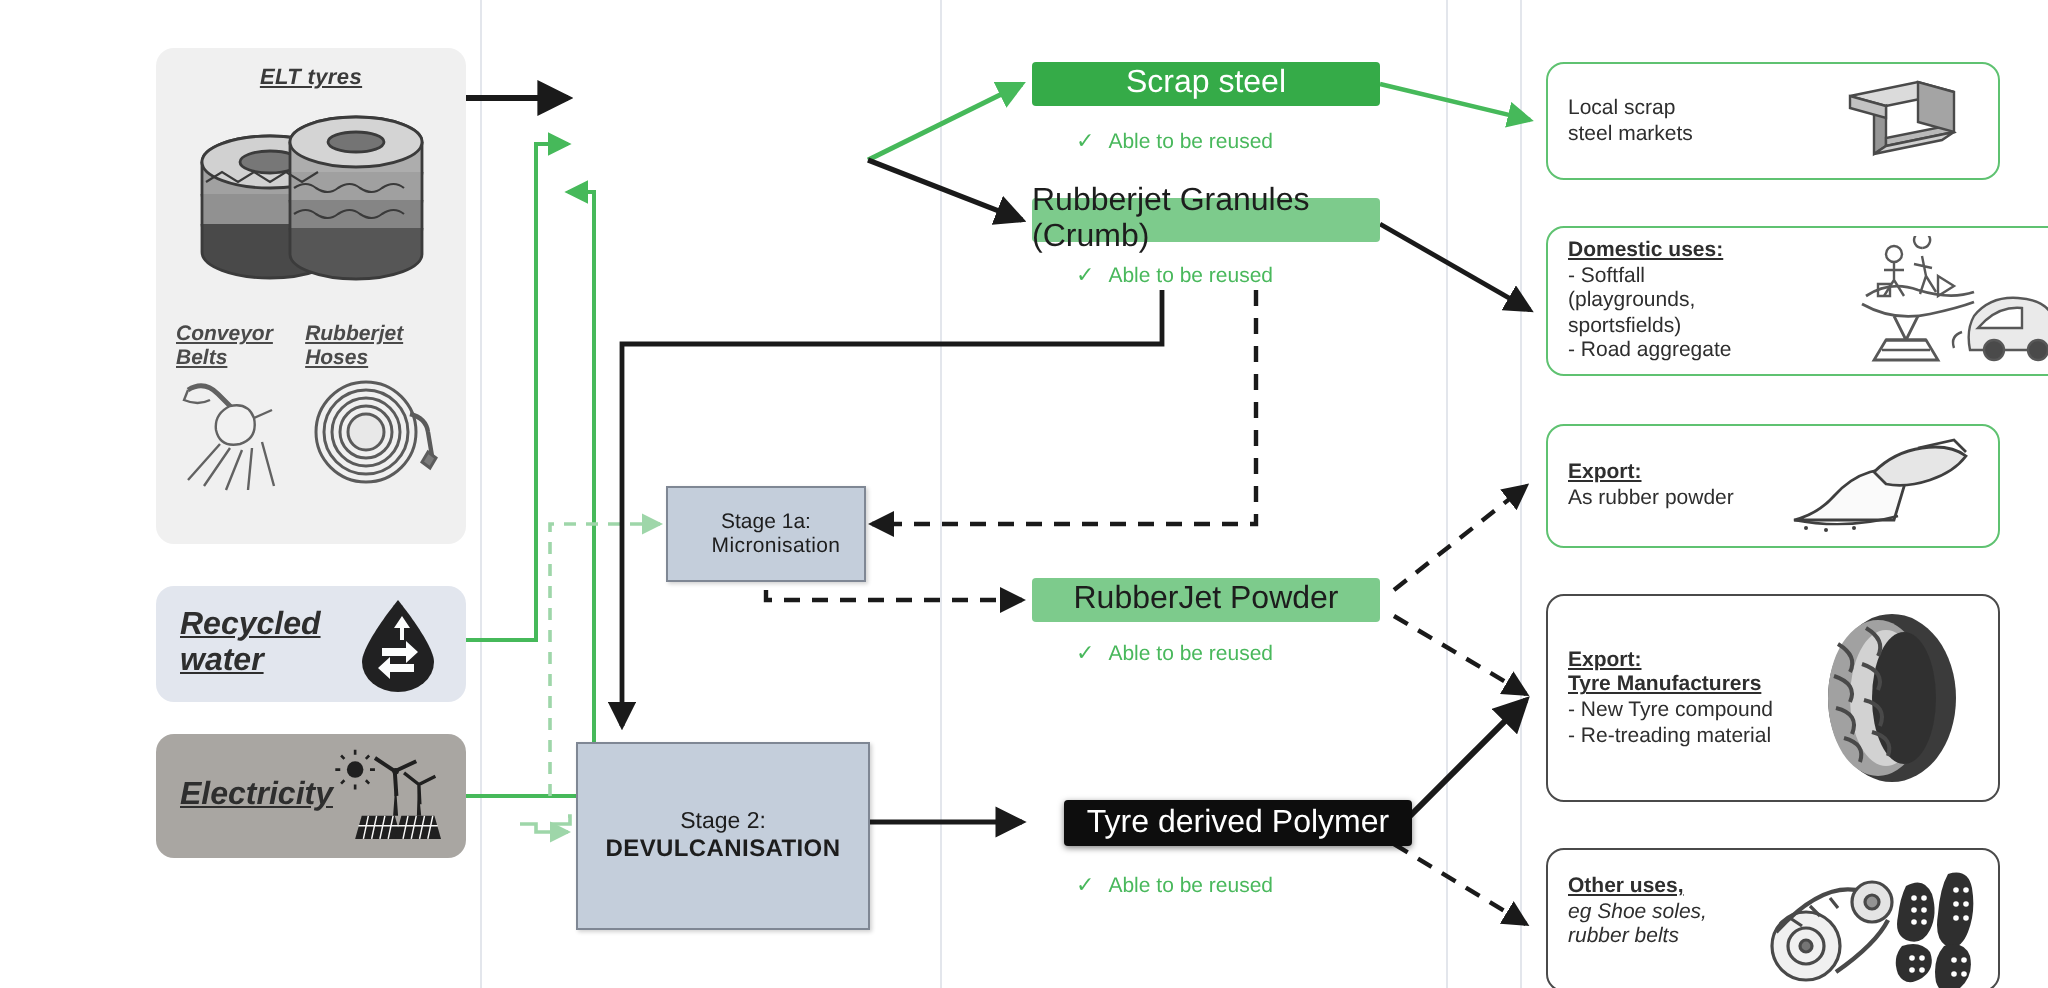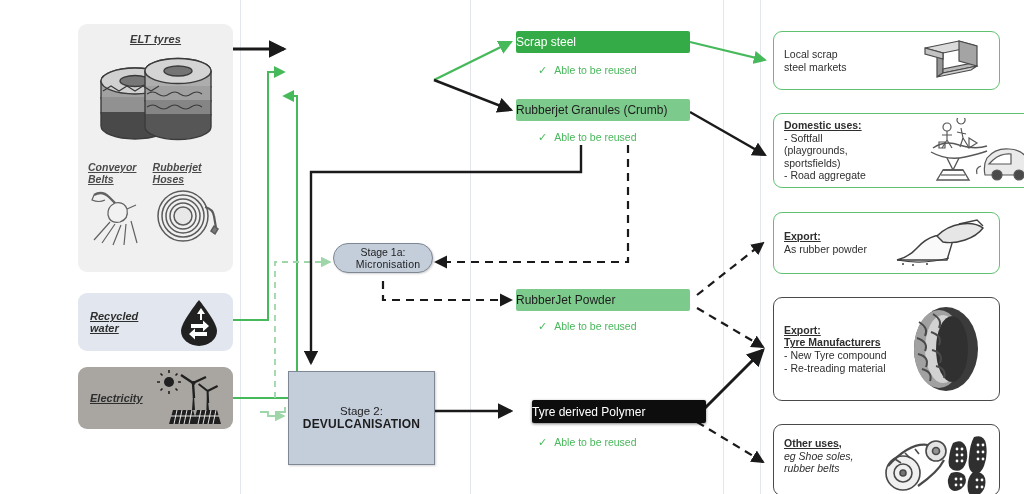--- a/index.html
+++ b/index.html
@@ -13,35 +13,35 @@
 
   
   .inputpanel{border-radius:9px;display:flex;align-items:center;}
   .in-elt{background:#f0f0f0;flex-direction:column;justify-content:flex-start;}
   .in-water{background:#e2e6ee;}
   .in-elec{background:#a9a6a2;}
   .panel-title{font-size:11px;font-weight:bold;font-style:italic;
       text-decoration:underline;color:#3a3a3a;letter-spacing:.2px;}
   .sub-title{font-size:10.5px;font-weight:bold;font-style:italic;
       text-decoration:underline;color:#4a4a4a;line-height:12px;}
-  .plain-title{font-size:11px;font-weight:bold;font-style:italic;
+  .plain-title{font-size:16px;font-weight:bold;font-style:italic;
       text-decoration:underline;color:#2e2e2e;}
 
   
   .stage{background:#c4cedb;border:1.4px solid #7f8794;
       display:flex;flex-direction:column;align-items:center;justify-content:center;
       text-align:center;color:#1d1d1d;box-shadow:1px 1px 2px rgba(0,0,0,.18);}
   .stage .s-top{font-size:11.5px;}
   .stage .s-bot{font-size:12px;font-weight:bold;letter-spacing:.2px;}
   .stage-sm .s-top{font-size:10.5px;}
   .stage-sm .s-bot{font-size:10.5px;font-weight:normal;padding-left:10px;}
 
   
-  .prod{display:flex;align-items:center;justify-content:flex-start;
-      font-size:12px;border-radius:2px;}
+  .prod{display:flex;align-items:center;justify-content:center;
+      font-size:16px;border-radius:2px;}
   .prod.dark-green{background:#35ab48;color:#ffffff;}
   .prod.light-green{background:#7dcb8c;color:#1d1d1d;}
   .prod.black{background:#0d0d0d;color:#ffffff;
       box-shadow:0 1px 3px rgba(0,0,0,.5);margin-left:16px;}
   .reuse{position:absolute;font-size:10.5px;color:#49b85c;white-space:nowrap;}
   .reuse .tick{font-size:11px;margin-right:7px;}
 
   
   .card{border-radius:9px;background:#ffffff;display:flex;align-items:center;}
   .card.green{border:1.6px solid #5fc271;}
@@ -206,21 +206,21 @@
         <path d="M42,40 l20,0 l4,14 l-28,0z"></path>
       </g>
       <g stroke="#fff" stroke-width="0.9">
         <path d="M22,40 l-3,14 M27,40 l-3,14 M32,40 l-3,14 M37,40 l-3,14 M16,46 l24,0"></path>
         <path d="M46,40 l-3,14 M51,40 l-3,14 M56,40 l-3,14 M61,40 l-3,14 M40,46 l24,0"></path>
       </g>
     </svg>
   </div>
 
 
-  <div class="abs stage stage-sm" style="left:333px;top:243px;width:100px;height:30px;border-radius:19px;">
+  <div class="abs stage stage-sm" style="left:333px;top:243px;width:100px;height:48px;">
     <div class="s-top">Stage 1a:</div>
     <div class="s-bot">Micronisation</div>
   </div>
 
   <div class="abs stage" style="left:288px;top:371px;width:147px;height:94px;">
     <div class="s-top">Stage 2:</div>
     <div class="s-bot">DEVULCANISATION</div>
   </div>
 
   <div class="abs prod dark-green" style="left:516px;top:31px;width:174px;height:22px;">

